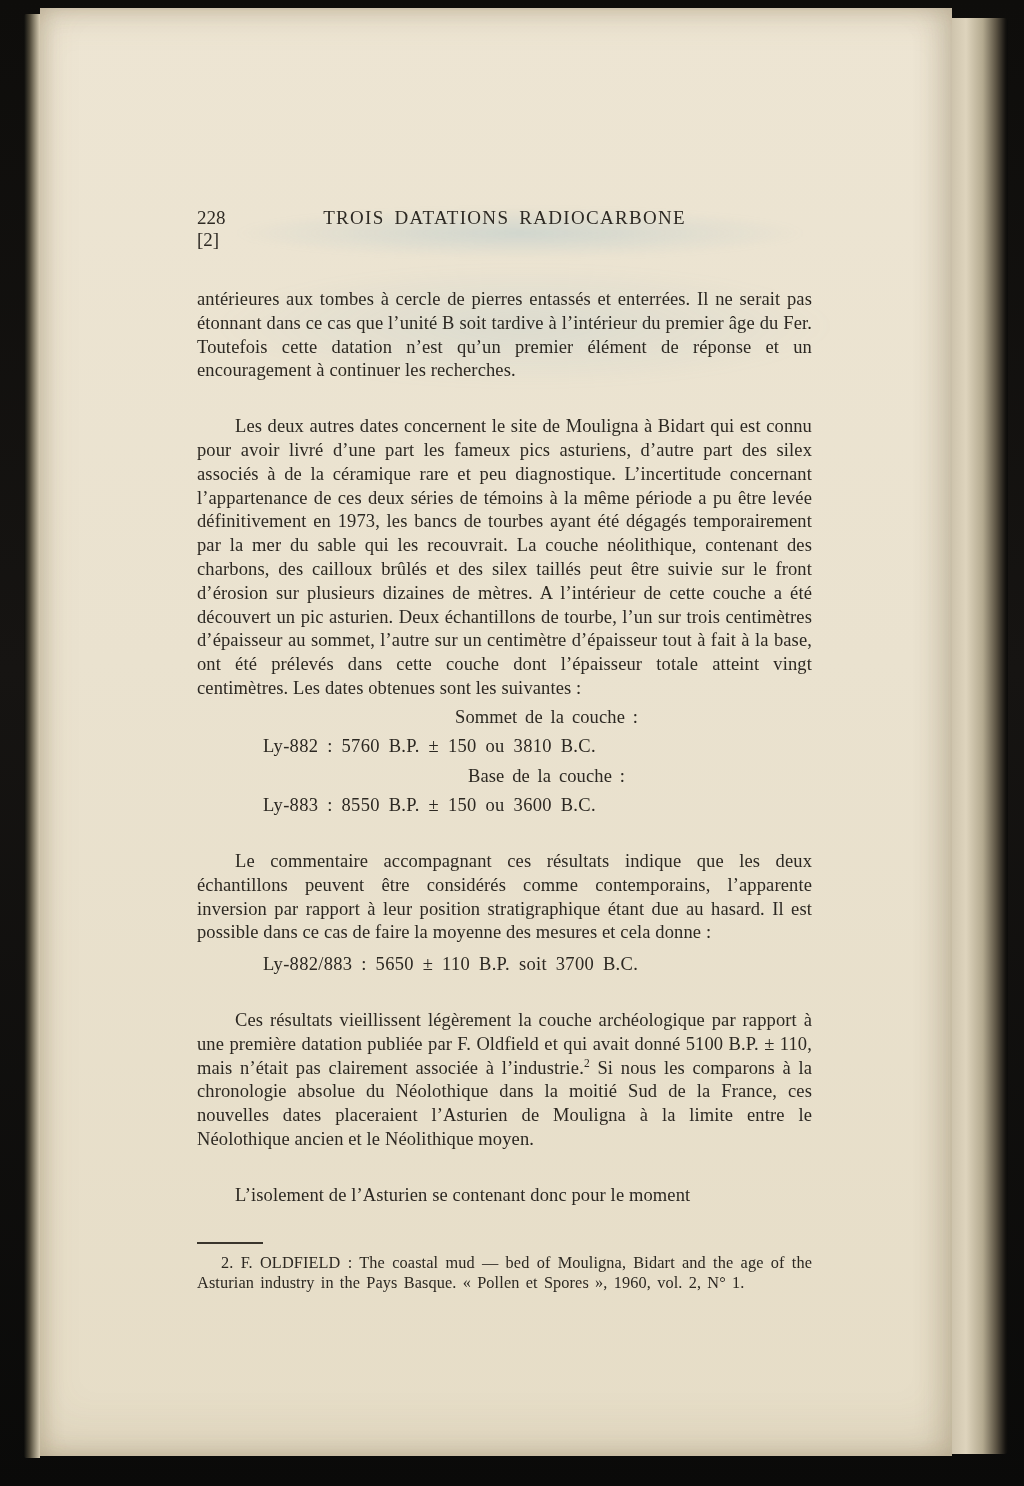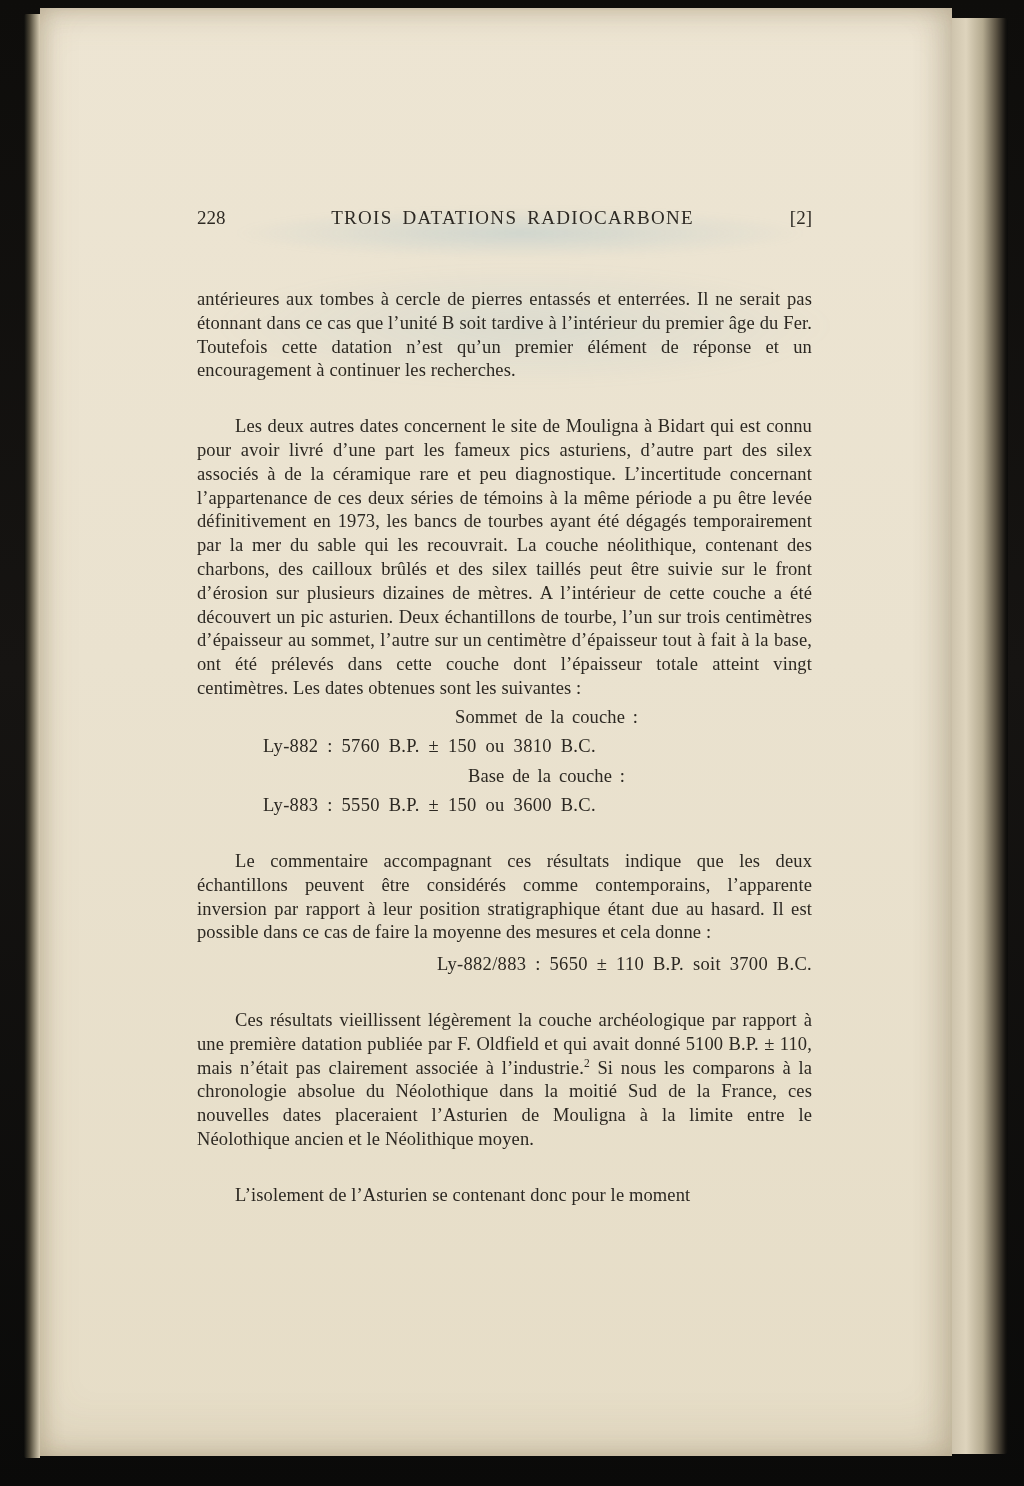--- a/index.html
+++ b/index.html
@@ -39,43 +39,43 @@
   .g1 { left:190px; top:200px; width:580px; height:50px;
         background:radial-gradient(ellipse at center, rgba(110,165,195,.22), rgba(110,165,195,0) 70%);
         filter:blur(3px); }
   .g2 { left:180px; top:258px; width:610px; height:120px;
         background:radial-gradient(ellipse at center, rgba(110,165,195,.12), rgba(110,165,195,0) 72%);
         filter:blur(5px); }
 
   .running-head {
     position:absolute; left:157px; right:140px; top:199px;
     display:flex; justify-content:space-between; align-items:baseline;
-    font-size:19px; color:#2e2a24;
+    font-size:19px; color:#2e2a24;flex-direction:column;
   }
   .running-head .rt {
     position:absolute; left:50%; transform:translateX(-50%);
-    letter-spacing:1.3px; word-spacing:4px; white-space:nowrap;margin-left:8px;
+    letter-spacing:1.3px; word-spacing:4px; white-space:nowrap;
   }
   .text-block {
     position:absolute; left:157px; right:140px; top:248px;
     color:#2c2822; font-size:18.5px; line-height:23.8px;
     text-align:justify; letter-spacing:.12px;
   }
   .para { text-indent:38px; margin-bottom:5px;margin-top:32px; }
   .para.noindent { text-indent:0; }
   .para sup { font-size:11.5px; line-height:0; vertical-align:super; }
   .date-label {
     text-indent:0; text-align:center;
     margin:0 0 5px 84px; word-spacing:3px;
   }
   .date-value {
     text-indent:0; text-align:left;
     margin:0 0 7px 66px; word-spacing:4px; letter-spacing:.3px;
   }
-  .date-value.mean { margin-top:8px; margin-bottom:11px;text-align:right; }
+  .date-value.mean { margin-top:8px; margin-bottom:11px; }
   .footnote { margin-top:34px; color:#2c2822; }
   .fn-rule { width:66px; border-top:2px solid #3a352c; margin-bottom:9px; }
   .fn-text {
     font-size:16.3px; line-height:20.8px; text-align:justify;
     text-indent:24px; word-spacing:2px;
   }
 </style>
 </head>
 <body>
 
@@ -93,25 +93,29 @@
       <span class="fn">[2]</span>
     </header>
 
     <main class="text-block">
       <p class="para noindent">antérieures aux tombes à cercle de pierres entassés et enterrées. Il ne serait pas étonnant dans ce cas que l’unité B soit tardive à l’intérieur du premier âge du Fer. Toutefois cette datation n’est qu’un premier élément de réponse et un encouragement à continuer les recherches.</p>
       <p class="para">Les deux autres dates concernent le site de Mouligna à Bidart qui est connu pour avoir livré d’une part les fameux pics asturiens, d’autre part des silex associés à de la céramique rare et peu diagnostique. L’incertitude concernant l’appartenance de ces deux séries de témoins à la même période a pu être levée définitivement en 1973, les bancs de tourbes ayant été dégagés temporairement par la mer du sable qui les recouvrait. La couche néolithique, contenant des charbons, des cailloux brûlés et des silex taillés peut être suivie sur le front d’érosion sur plusieurs dizaines de mètres. A l’intérieur de cette couche a été découvert un pic asturien. Deux échantillons de tourbe, l’un sur trois centimètres d’épaisseur au sommet, l’autre sur un centimètre d’épaisseur tout à fait à la base, ont été prélevés dans cette couche dont l’épaisseur totale atteint vingt centimètres. Les dates obtenues sont les suivantes :</p>
 
       <p class="date-label">Sommet de la couche :</p>
       <p class="date-value">Ly-882 : 5760 B.P. ± 150 ou 3810 B.C.</p>
       <p class="date-label">Base de la couche :</p>
-      <p class="date-value">Ly-883 : 5550 B.P. ± 150 ou 3600 B.C.</p>
+      <p class="date-value">Ly-883 : 8550 B.P. ± 150 ou 3600 B.C.</p>
 
       <p class="para">Le commentaire accompagnant ces résultats indique que les deux échantillons peuvent être considérés comme contemporains, l’apparente inversion par rapport à leur position stratigraphique étant due au hasard. Il est possible dans ce cas de faire la moyenne des mesures et cela donne :</p>
 
       <p class="date-value mean">Ly-882/883 : 5650 ± 110 B.P. soit 3700 B.C.</p>
 
       <p class="para"><span>Ces résultats vieillissent légèrement la couche archéologique par rapport à une première datation publiée par F. Oldfield et qui avait donné 5100 B.P. ± 110, mais n’était pas clairement associée à l’industrie.</span><sup>2</sup><span> Si nous les comparons à la chronologie absolue du Néolothique dans la moitié Sud de la France, ces nouvelles dates placeraient l’Asturien de Mouligna à la limite entre le Néolothique ancien et le Néolithique moyen.</span></p>
 
       <p class="para">L’isolement de l’Asturien se contenant donc pour le moment</p>
 
+      <footer class="footnote">
+        <div class="fn-rule"></div>
+        <p class="fn-text">2. F. OLDFIELD : The coastal mud — bed of Mouligna, Bidart and the age of the Asturian industry in the Pays Basque. « Pollen et Spores », 1960, vol. 2, N° 1.</p>
+      </footer>
     </main>
   </div>
 </div>
 
 </body></html>

